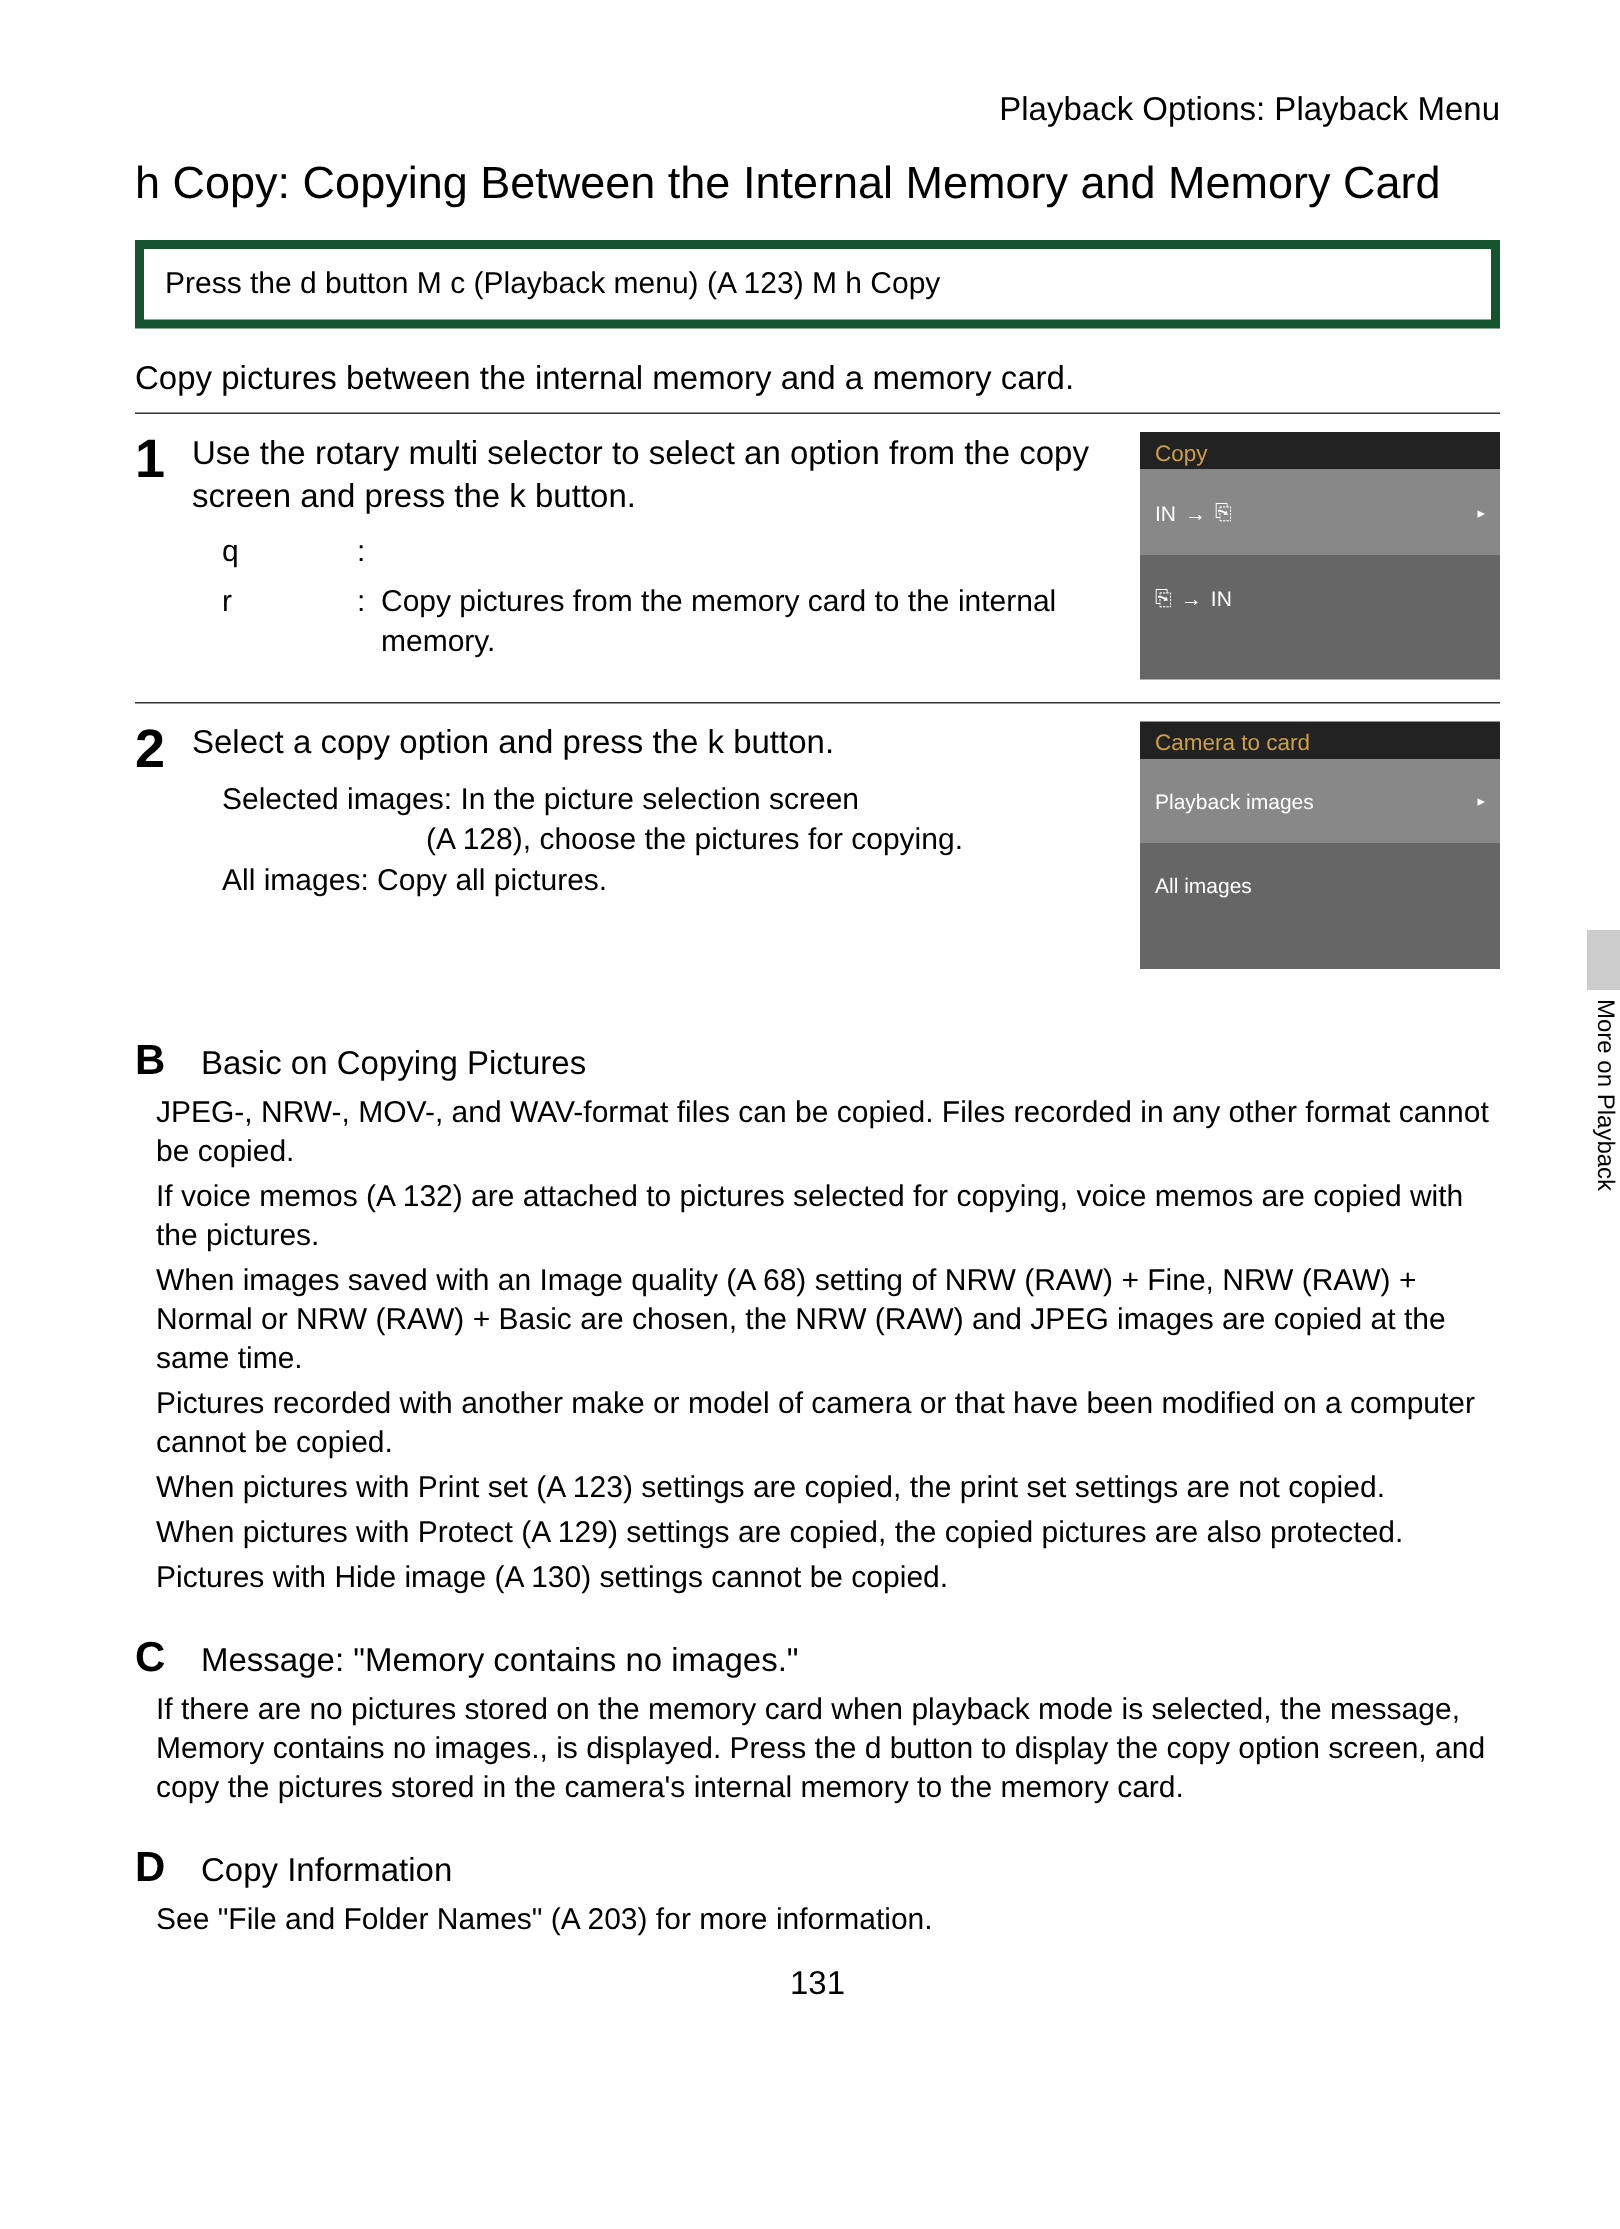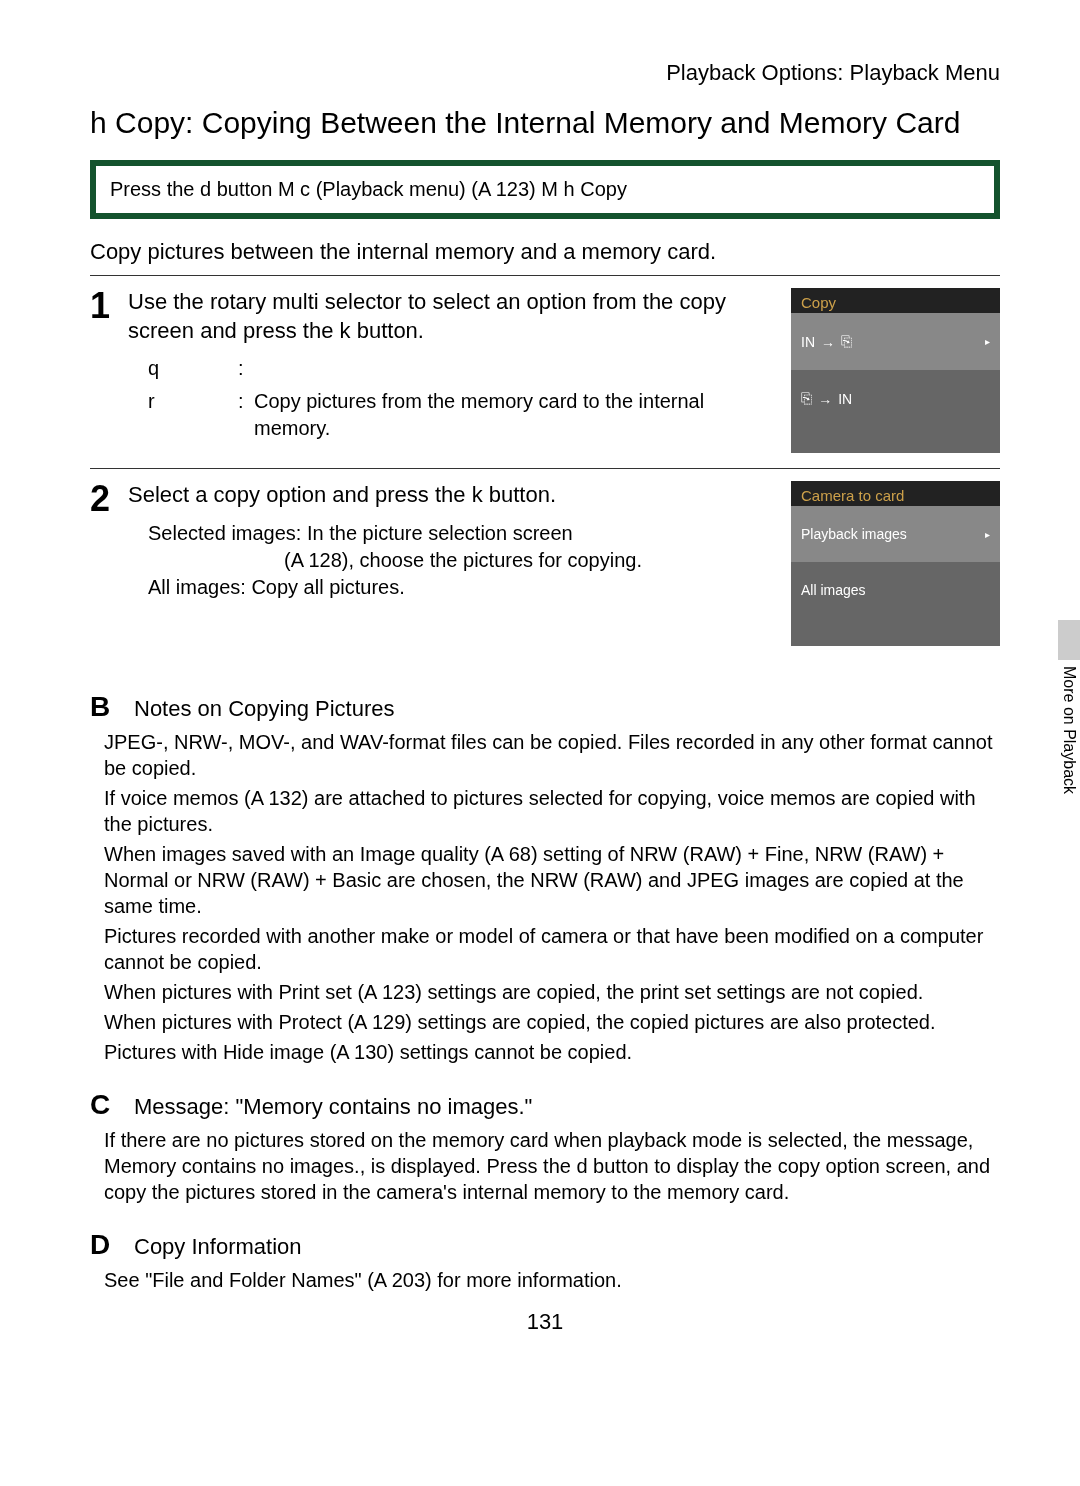--- a/index.html
+++ b/index.html
@@ -77,21 +77,21 @@
     width: 16px;
     flex-shrink: 0;
   }
   .sub-text {
     flex: 1;
   }
   .sub-indent {
     margin-left: 156px;
   }
   .screenshot {
-    width: 209px;
+    width: 240px;
     height: 170px;
     margin-left: 10px;
     position: relative;
     flex-shrink: 0;
     font-family: Arial, sans-serif;
     font-size: 14px;
     color: #ddd;
   }
   .ss-title {
     background: #222;
@@ -255,21 +255,21 @@
           <span>All images</span>
         </div>
       </div>
     </div>
   </div>
 
   <div class="notes-section">
 
     <div class="note-head">
       <div class="note-icon">B</div>
-      <div class="note-title">Notes on Copying Pictures</div>
+      <div class="note-title">Basic on Copying Pictures</div>
     </div>
     <div class="note-text">
       <div class="bullet-row">
           <span class="bullet-dash"></span>
           <span>JPEG-, NRW-, MOV-, and WAV-format files can be copied. Files recorded in any other format cannot be copied.</span>
         </div>
       <div class="bullet-row">
           <span class="bullet-dash"></span>
           <span>If voice memos (A 132) are attached to pictures selected for copying, voice memos are copied with the pictures.</span>
         </div>

